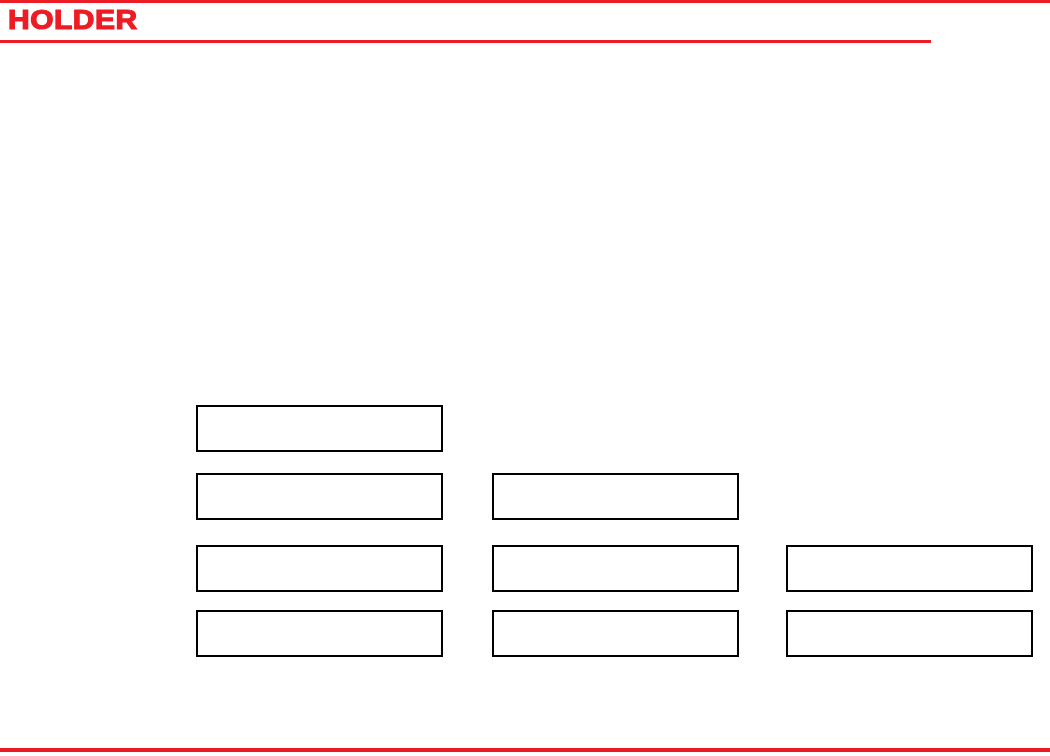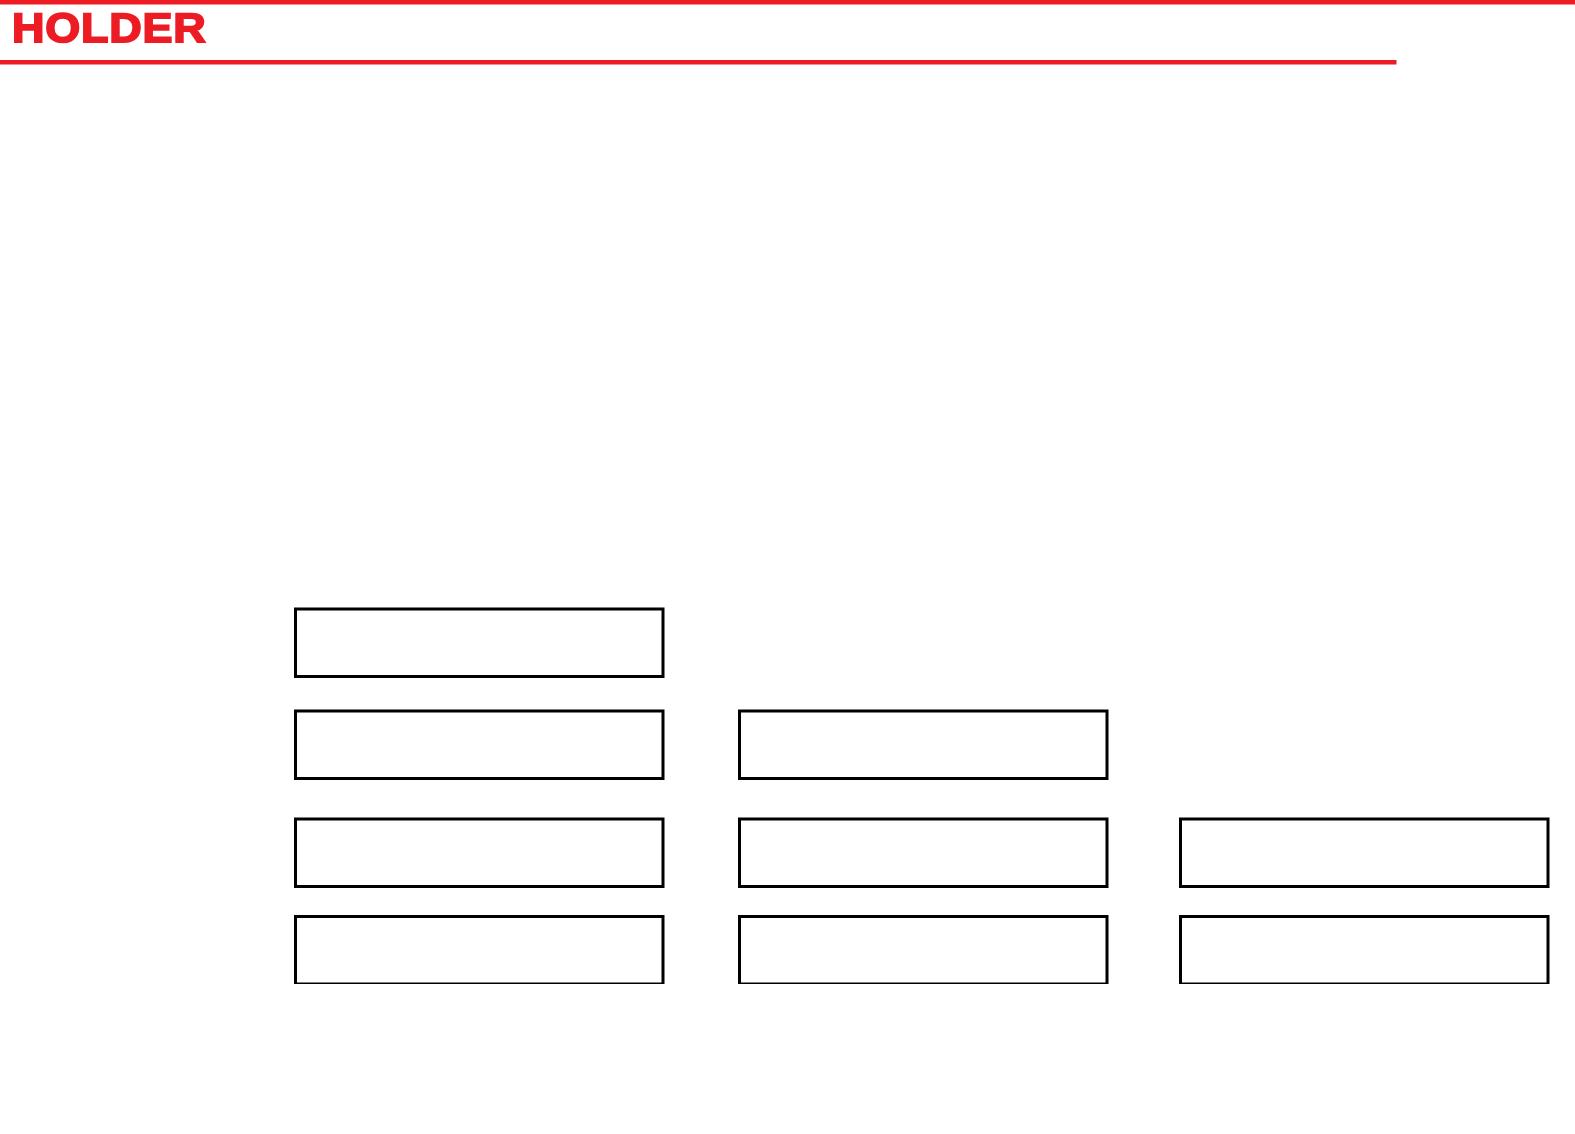--- a/index.html
+++ b/index.html
@@ -4,21 +4,21 @@
 <style>
   html, body {
     margin: 0;
     padding: 0;
     background: #ffffff;
     font-family: "Liberation Sans", sans-serif;
   }
   .page {
     position: relative;
     width: 1050px;
-    height: 656px;
+    height: 756px;
     background: #ffffff;
     overflow: hidden;
   }
   .rule {
     position: absolute;
     left: 0;
   }
   .rule-top {
     top: 0;
     width: 1050px;

